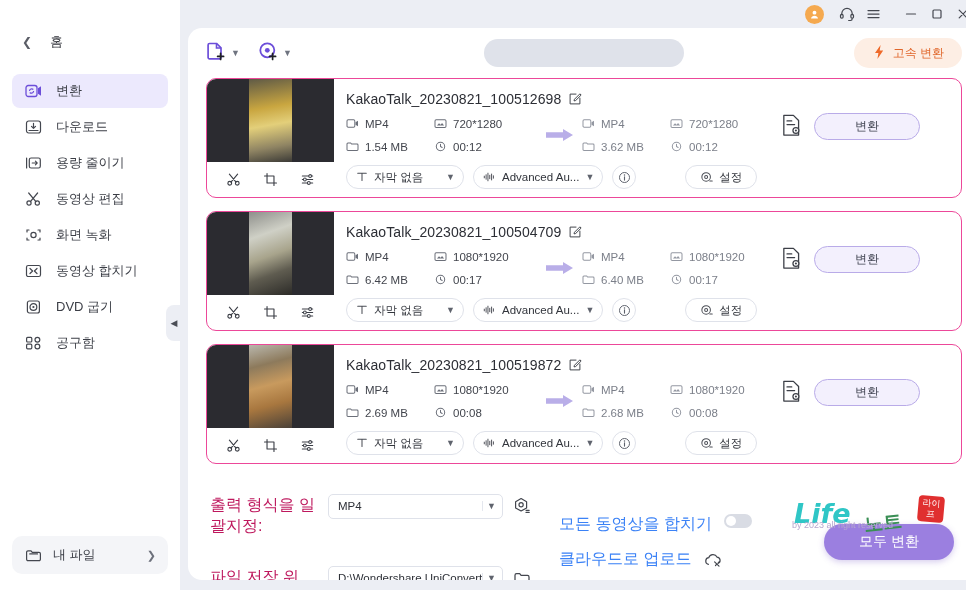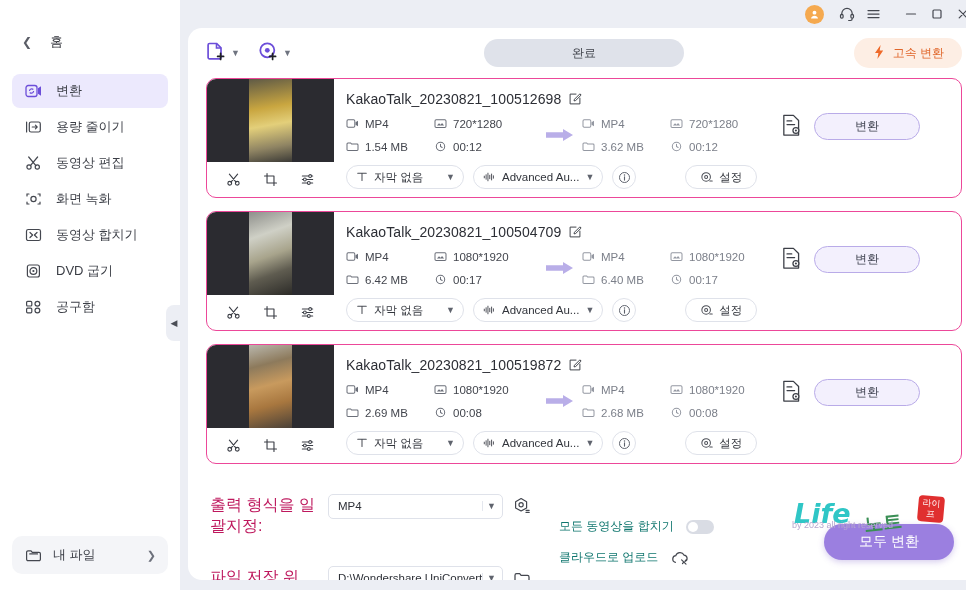--- a/index.html
+++ b/index.html
@@ -196,21 +196,21 @@
   .bot-label { font-size: 16px; color: #be185d; width: 108px; margin-top: 20px; }
   .bot-sel {
     width: 175px; height: 25px; border: 1px solid #dfe2ea; border-radius: 5px;
     display: flex; align-items: center; padding: 0 6px 0 9px;
     font-size: 11.5px; color: #2e3138; background: #fff; cursor: pointer;
   }
   .bot-sel .val { flex: 1 1 auto; white-space: nowrap; overflow: hidden; }
   .bot-sel .cv { font-size: 9px; color: #5f636d; padding-left: 4px; border-left: 1px solid #e4e7ee; }
   .bot-ic { display: flex; align-items: center; cursor: pointer; }
   .bot-right { margin-left: 28px; display: flex; flex-direction: column; gap: 14px; }
-  .bot-opt { display: flex; align-items: center; gap: 12px; font-size: 12px; color: #0f766e; }
+  .bot-opt { display: flex; gap: 12px; font-size: 16px; color: #3b82f6; }
   .toggle {
     width: 28px; height: 14px; border-radius: 7px; background: #d9dce4;
     position: relative; cursor: pointer;
   }
   .toggle .knob {
     position: absolute; left: 2px; top: 2px; width: 10px; height: 10px;
     border-radius: 50%; background: #fff;
   }
 
   .convert-all {
@@ -267,20 +267,30 @@
       <span class="sb-icon">
         <svg width="17" height="16" viewBox="0 0 17 16">
             <rect x="1" y="2.5" width="11" height="11" rx="2.2" fill="none" stroke="#6c4ed9" stroke-width="1.3"></rect>
             <path d="M13 5.2 16 3.2v9.6l-3-2z" fill="#6c4ed9"></path>
             <path d="M4.5 8a2.2 2.2 0 0 1 3.8-1.5M8.6 8a2.2 2.2 0 0 1-3.8 1.5" fill="none" stroke="#6c4ed9" stroke-width="1.2"></path>
           </svg>
       </span>
       <span class="lbl">변환</span>
     </div>
 
+    <div class="sb-item">
+      <span class="sb-icon">
+        <svg width="17" height="16" viewBox="0 0 17 16">
+            <rect x="1.5" y="2" width="14" height="12" rx="2.2" fill="none" stroke="#44474f" stroke-width="1.2"></rect>
+            <path d="M8.5 4.3v5m0 0 2-2m-2 2-2-2" fill="none" stroke="#44474f" stroke-width="1.2" stroke-linecap="round"></path>
+            <path d="M4 11.5h9" stroke="#44474f" stroke-width="1.2" stroke-linecap="round"></path>
+          </svg>
+      </span>
+      <span class="lbl">다운로드</span>
+    </div>
 
     <div class="sb-item">
       <span class="sb-icon">
         <svg width="17" height="16" viewBox="0 0 17 16">
             <path d="M1.6 3v10" stroke="#44474f" stroke-width="1.2" stroke-linecap="round"></path>
             <rect x="4.3" y="3" width="11" height="10" rx="1.8" fill="none" stroke="#44474f" stroke-width="1.2"></rect>
             <path d="M7.2 8h5m0 0-1.8-1.8M12.2 8l-1.8 1.8" fill="none" stroke="#44474f" stroke-width="1.1" stroke-linecap="round"></path>
           </svg>
       </span>
       <span class="lbl">용량 줄이기</span>
@@ -417,21 +427,20 @@
           <svg width="21" height="21" viewBox="0 0 21 21">
               <circle cx="9.3" cy="9.3" r="7" fill="none" stroke="#6c4ed9" stroke-width="1.8"></circle>
               <circle cx="9.3" cy="9.3" r="2.4" fill="#6c4ed9"></circle>
               <path d="M11.6 15.4h6M14.6 12.4v6" stroke="#1f2126" stroke-width="1.7" stroke-linecap="round"></path>
             </svg>
         </span>
         <span class="dd">▼</span>
       </div>
 
       <div class="tabs">
-        <div class="tab">완료</div>
       </div>
 
       <div class="speed-btn">
         <span>
           <svg width="14" height="16" viewBox="0 0 14 16">
               <path d="M8.6 1 3 9.1h3.4L5.4 15l5.8-8.4H7.7z" fill="#ef6a2a"></path>
             </svg>
         </span>
         <span>고속 변환</span>
       </div>

